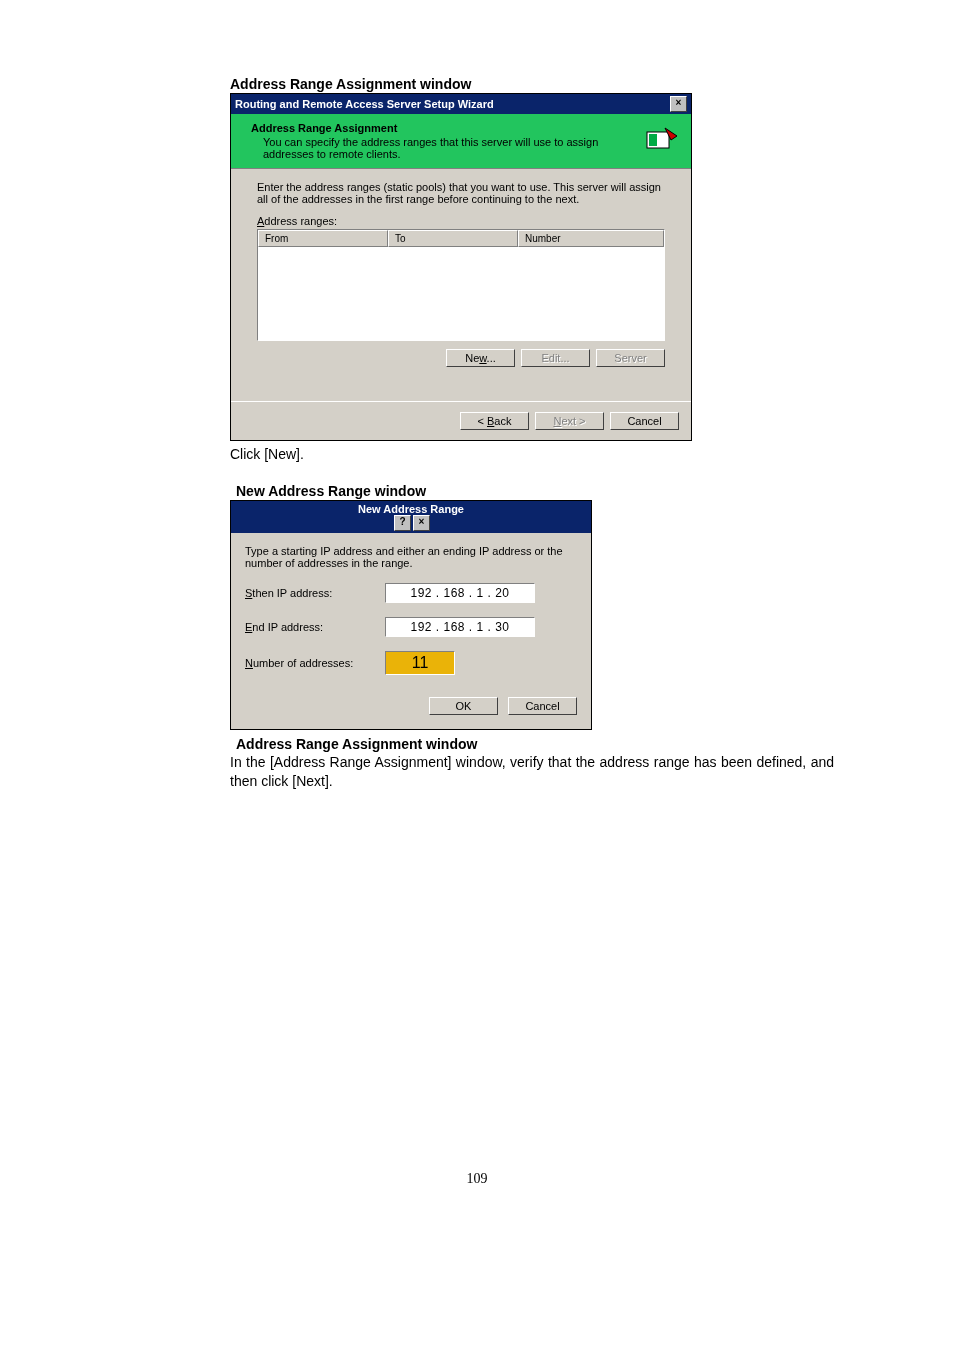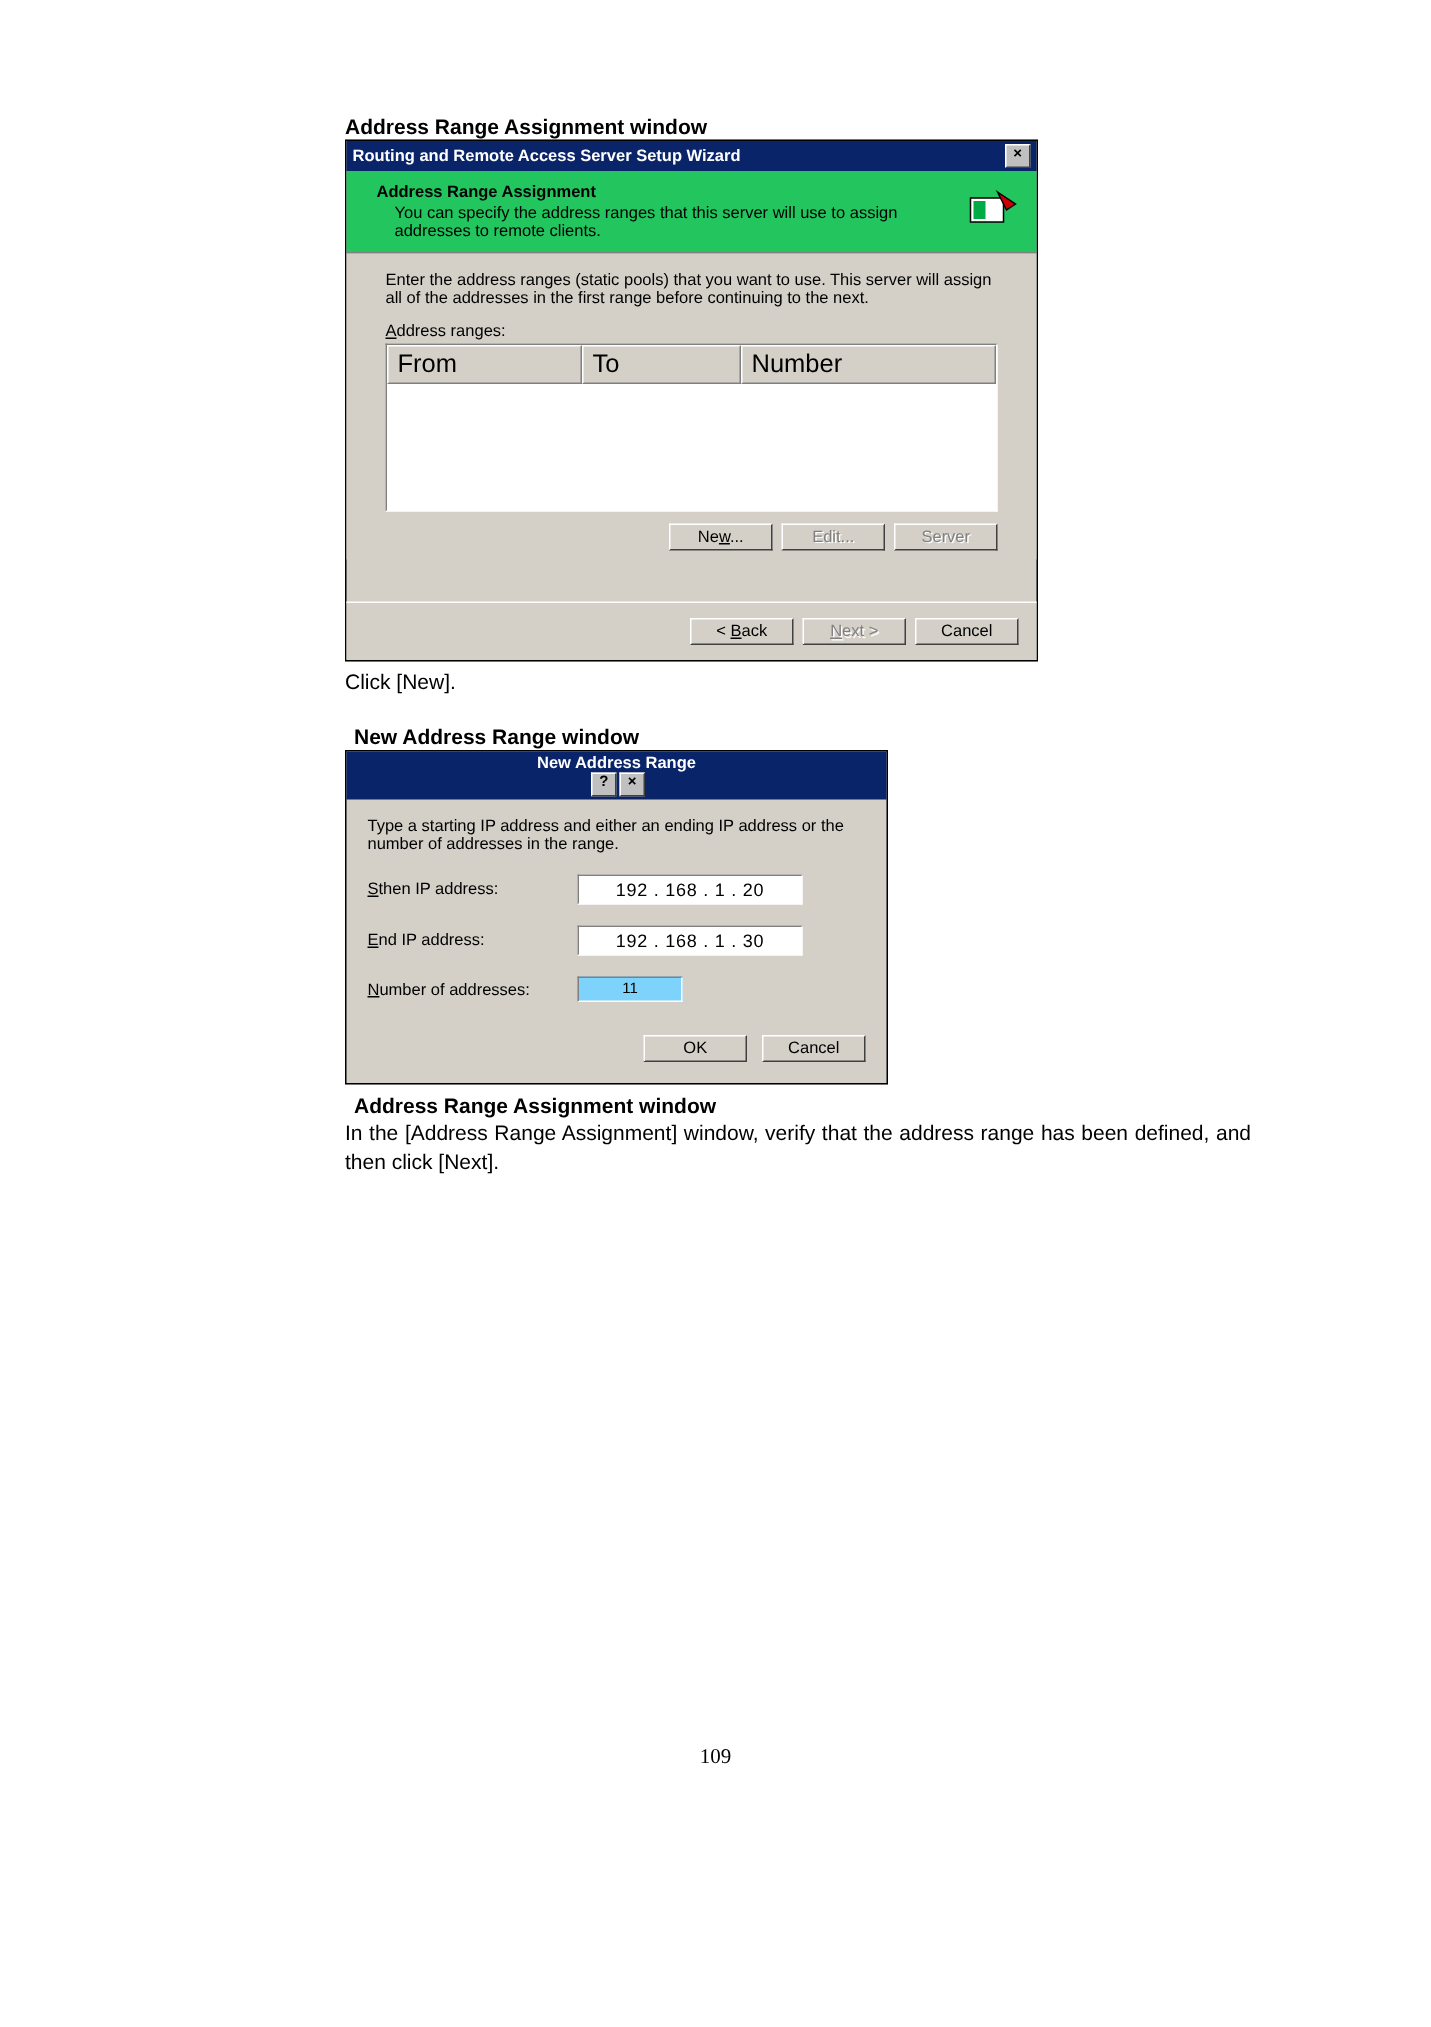--- a/index.html
+++ b/index.html
@@ -90,25 +90,25 @@
   .listview-head {
     display: flex;
     background: #d4d0c8;
   }
   .listview-col {
     border-top: 1px solid #ffffff;
     border-left: 1px solid #ffffff;
     border-right: 1px solid #808080;
     border-bottom: 1px solid #808080;
     padding: 2px 6px;
-    font-size: 17px;
+    font-size: 10px;
     box-sizing: border-box;
   }
   .listview-col.c1 { width: 130px; }
-  .listview-col.c2 { width: 106px; }
+  .listview-col.c2 { width: 130px; }
   .listview-col.c3 { flex: 1; }
   .btn-row {
     display: flex;
     justify-content: flex-end;
     gap: 6px;
     margin-top: 8px;
     padding-right: 0;
   }
   .btn9x {
     font-family: Tahoma, sans-serif;
@@ -183,25 +183,25 @@
     font-size: 12px;
     text-align: center;
     letter-spacing: 0.5px;
     font-family: Tahoma, sans-serif;
   }
   .numbox {
     border-top: 1px solid #808080;
     border-left: 1px solid #808080;
     border-right: 1px solid #ffffff;
     border-bottom: 1px solid #ffffff;
-    background: #7dd3fc;
+    background: #eab308;
     width: 60px;
     padding: 2px 4px;
     text-align: center;
-    font-size: 10px;
+    font-size: 16px;
   }
   .dlg2-btns {
     display: flex;
     justify-content: flex-end;
     gap: 10px;
     margin-top: 22px;
   }
   .body-paragraph {
     font-family: Arial, sans-serif;
     font-size: 14px;

